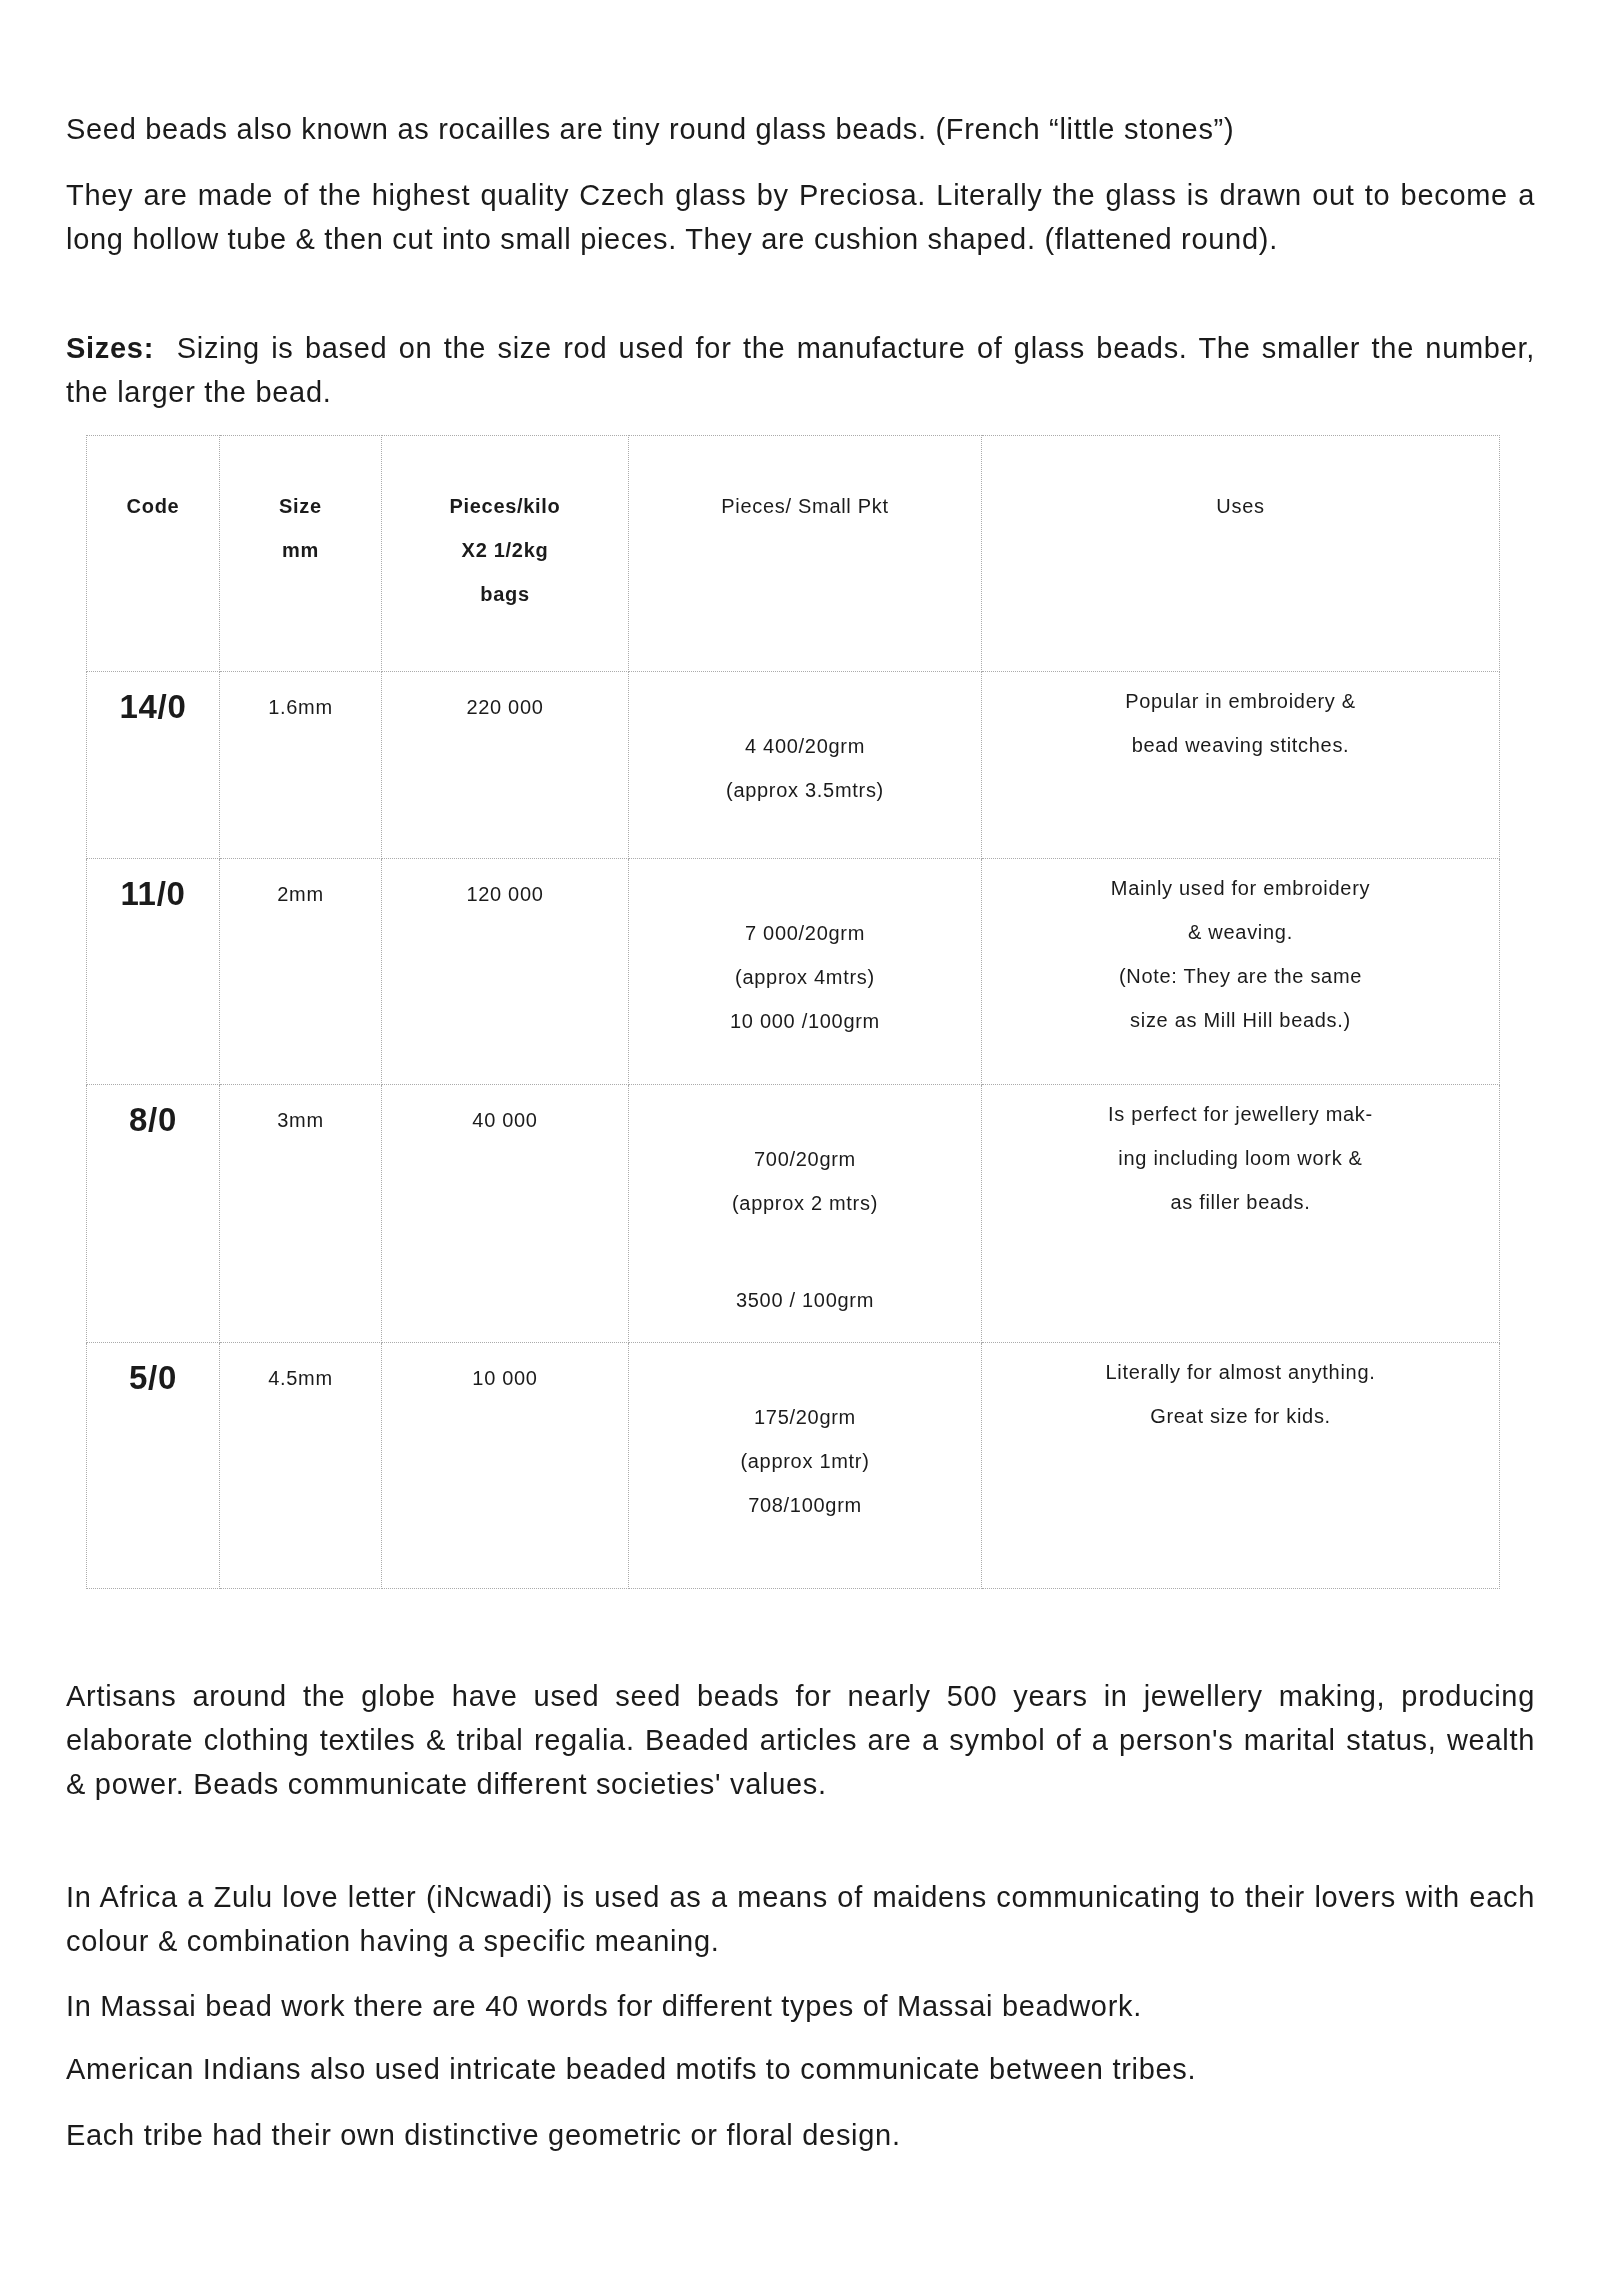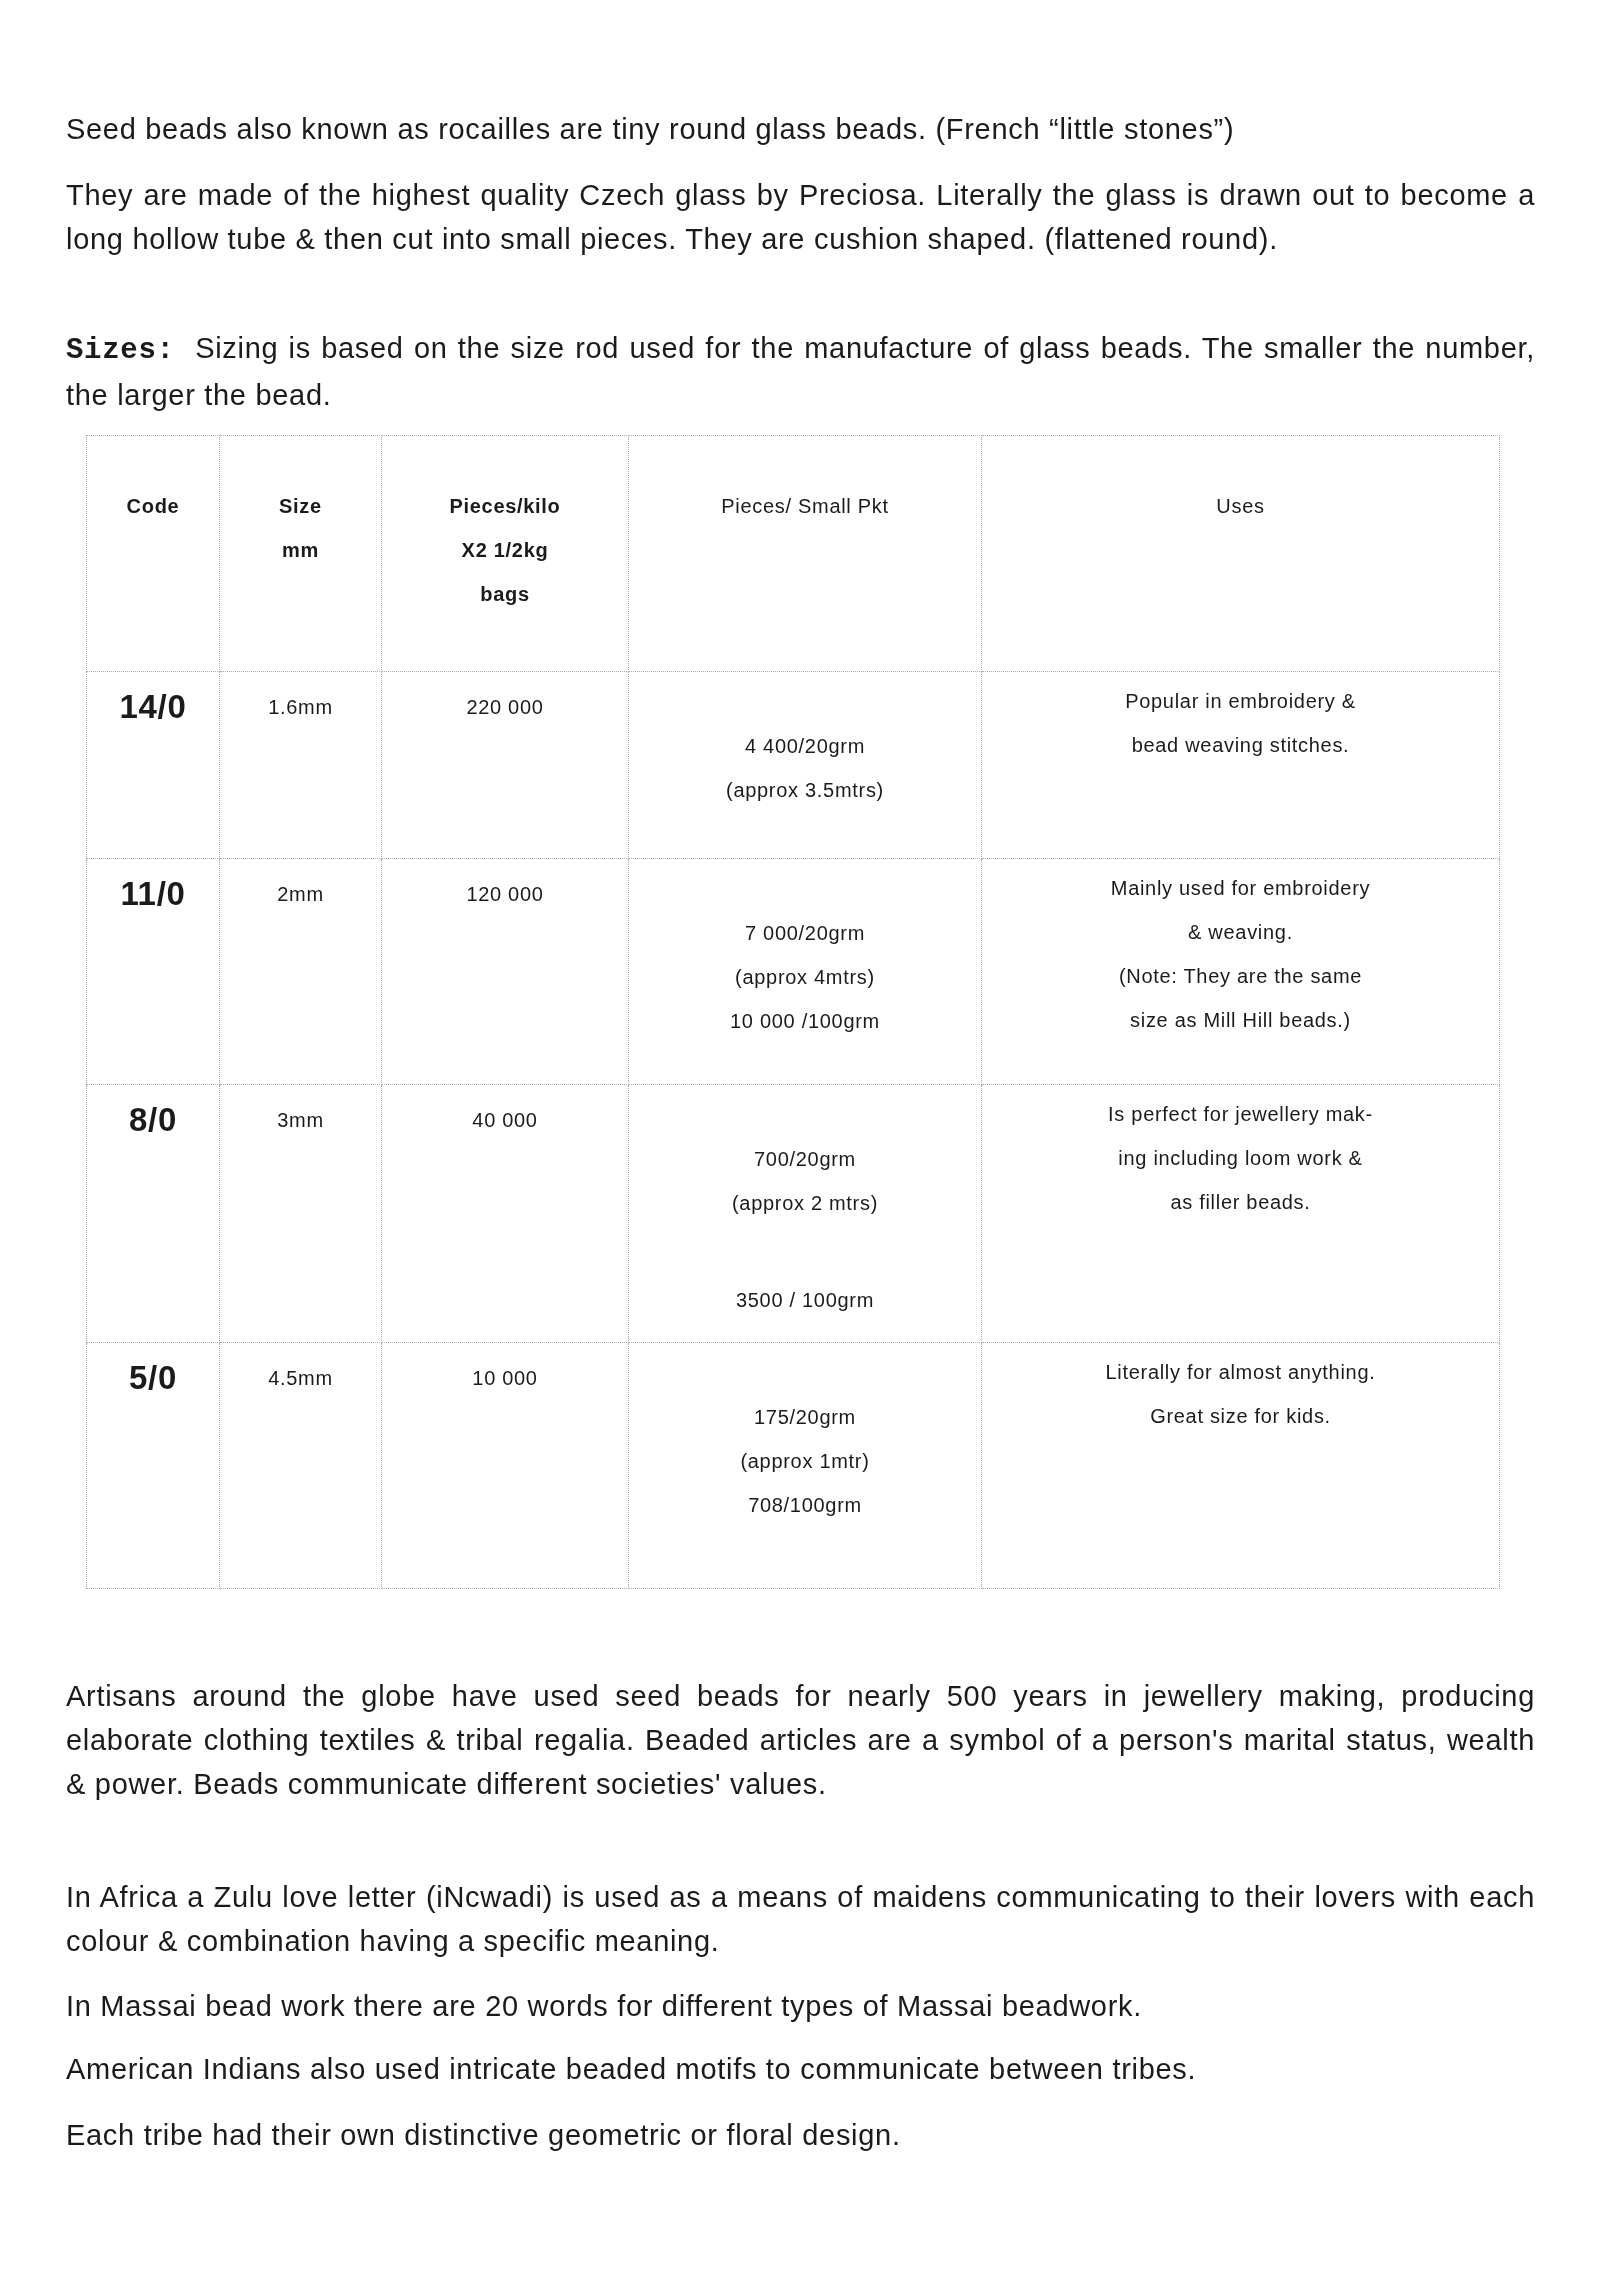--- a/index.html
+++ b/index.html
@@ -15,21 +15,21 @@
   }
   .para {
     position: absolute;
     left: 66px;
     width: 1469px;
     font-size: 29px;
     line-height: 44px;
     text-align: justify;
   }
   .para.single { text-align: left; }
-  .bold { font-weight: bold; font-family: Liberation Mono, monospace; }
+  .bold { font-weight: bold; }
 
   
   #bead-table {
     position: absolute;
     left: 86px;
     top: 435px;
     border-collapse: collapse;
     table-layout: fixed;
   }
   #bead-table td, #bead-table th {
@@ -167,20 +167,20 @@
             <div>Great size for kids.</div>
           </td>
       </tr>
     </tbody>
   </table>
 
   <p class="para" style="top: 1647px; margin-top: 27px;">Artisans around the globe have used seed beads for nearly 500 years in jewellery making, producing elaborate clothing textiles &amp; tribal regalia. Beaded articles are a symbol of a person's marital status, wealth &amp; power. Beads communicate different societies' values.</p>
 
   <p class="para" style="top: 1846px;">In Africa a Zulu love letter (iNcwadi) is used as a means of maidens communicating to their lovers with each colour &amp; combination having a specific meaning.</p>
 
-  <p class="para single" style="top: 1955px;">In Massai bead work there are 20 words for different types of Massai beadwork.</p>
+  <p class="para single" style="top: 1955px;">In Massai bead work there are 40 words for different types of Massai beadwork.</p>
 
   <p class="para single" style="top: 2018px;">American Indians also used intricate beaded motifs to communicate between tribes.</p>
 
   <p class="para single" style="top: 2084px;">Each tribe had their own distinctive geometric or floral design.</p>
 
 </div>
 
 
 </body></html>

